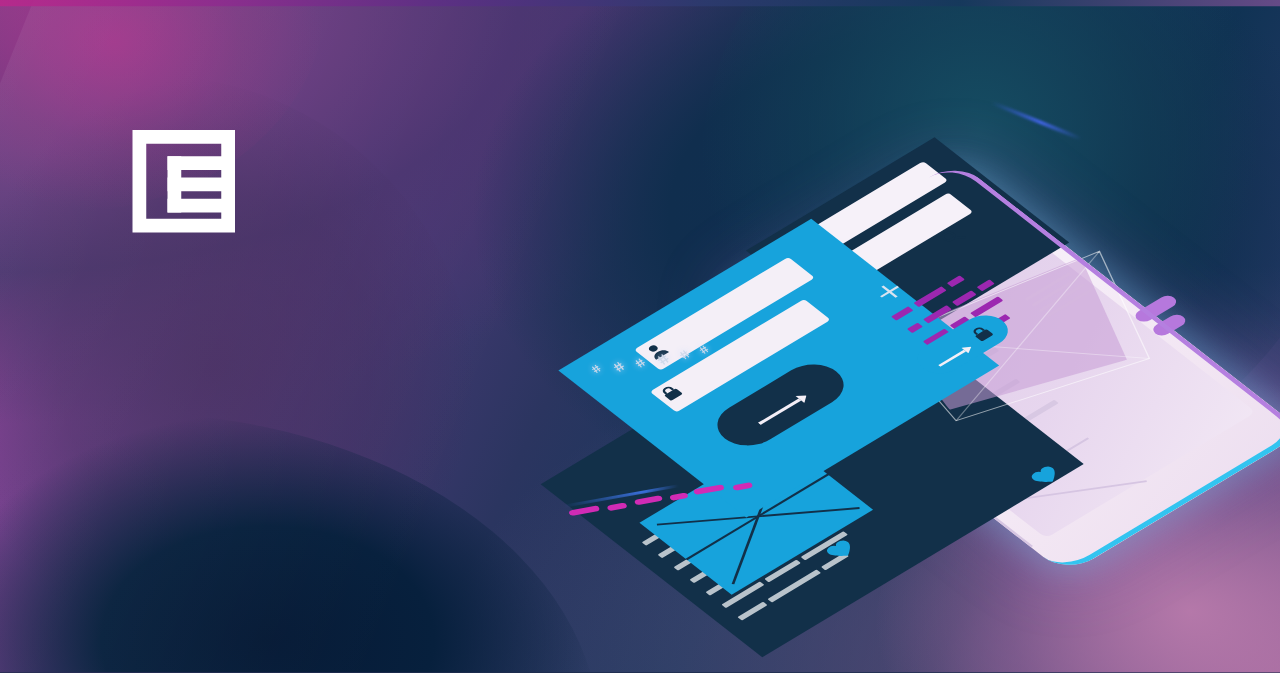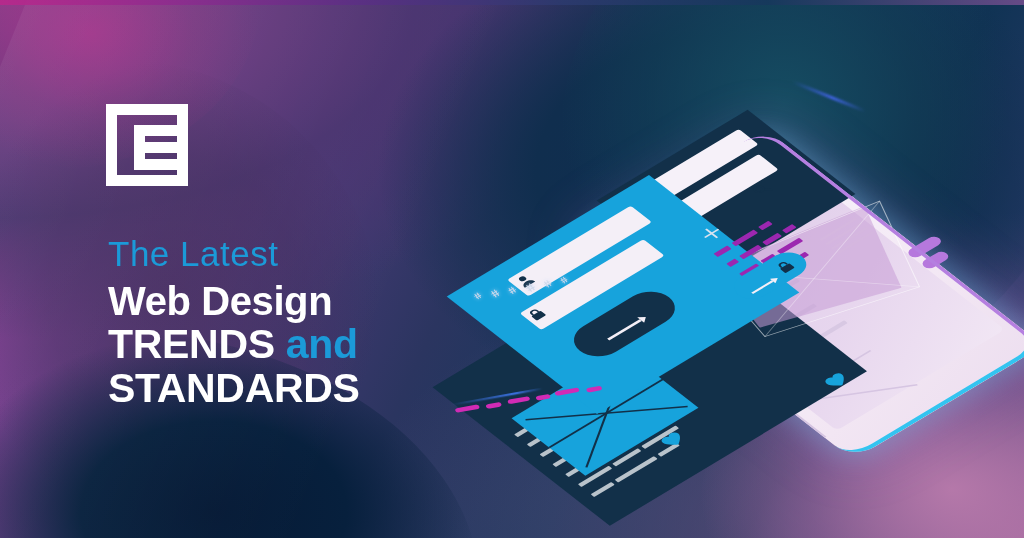--- a/index.html
+++ b/index.html
@@ -238,26 +238,20 @@
   <div id="streak"></div>
 
   <div id="logo">
     <div class="ring"></div>
     <div class="spine"></div>
     <div class="bar-top"></div>
     <div class="bar-mid"></div>
     <div class="bar-bot"></div>
   </div>
 
-  <div id="headline">
-    <div id="kicker">The Latest</div>
-    <div id="line-webdesign">Web Design</div>
-    <div id="line-trends"><span>TRENDS</span> <span class="accent">and</span></div>
-    <div id="line-standards">STANDARDS</div>
-  </div>
 
   <div id="illus">
     <div class="skew" style="position:absolute; left:0; top:0; width:590px; height:360px;">
 
       <div class="iso" id="phone"></div>
       <div class="iso" id="phone-screen"></div>
       <div class="iso" id="phone-speaker"></div>
       <div class="iso" id="phone-lines">
           <i></i>
           <i></i>

